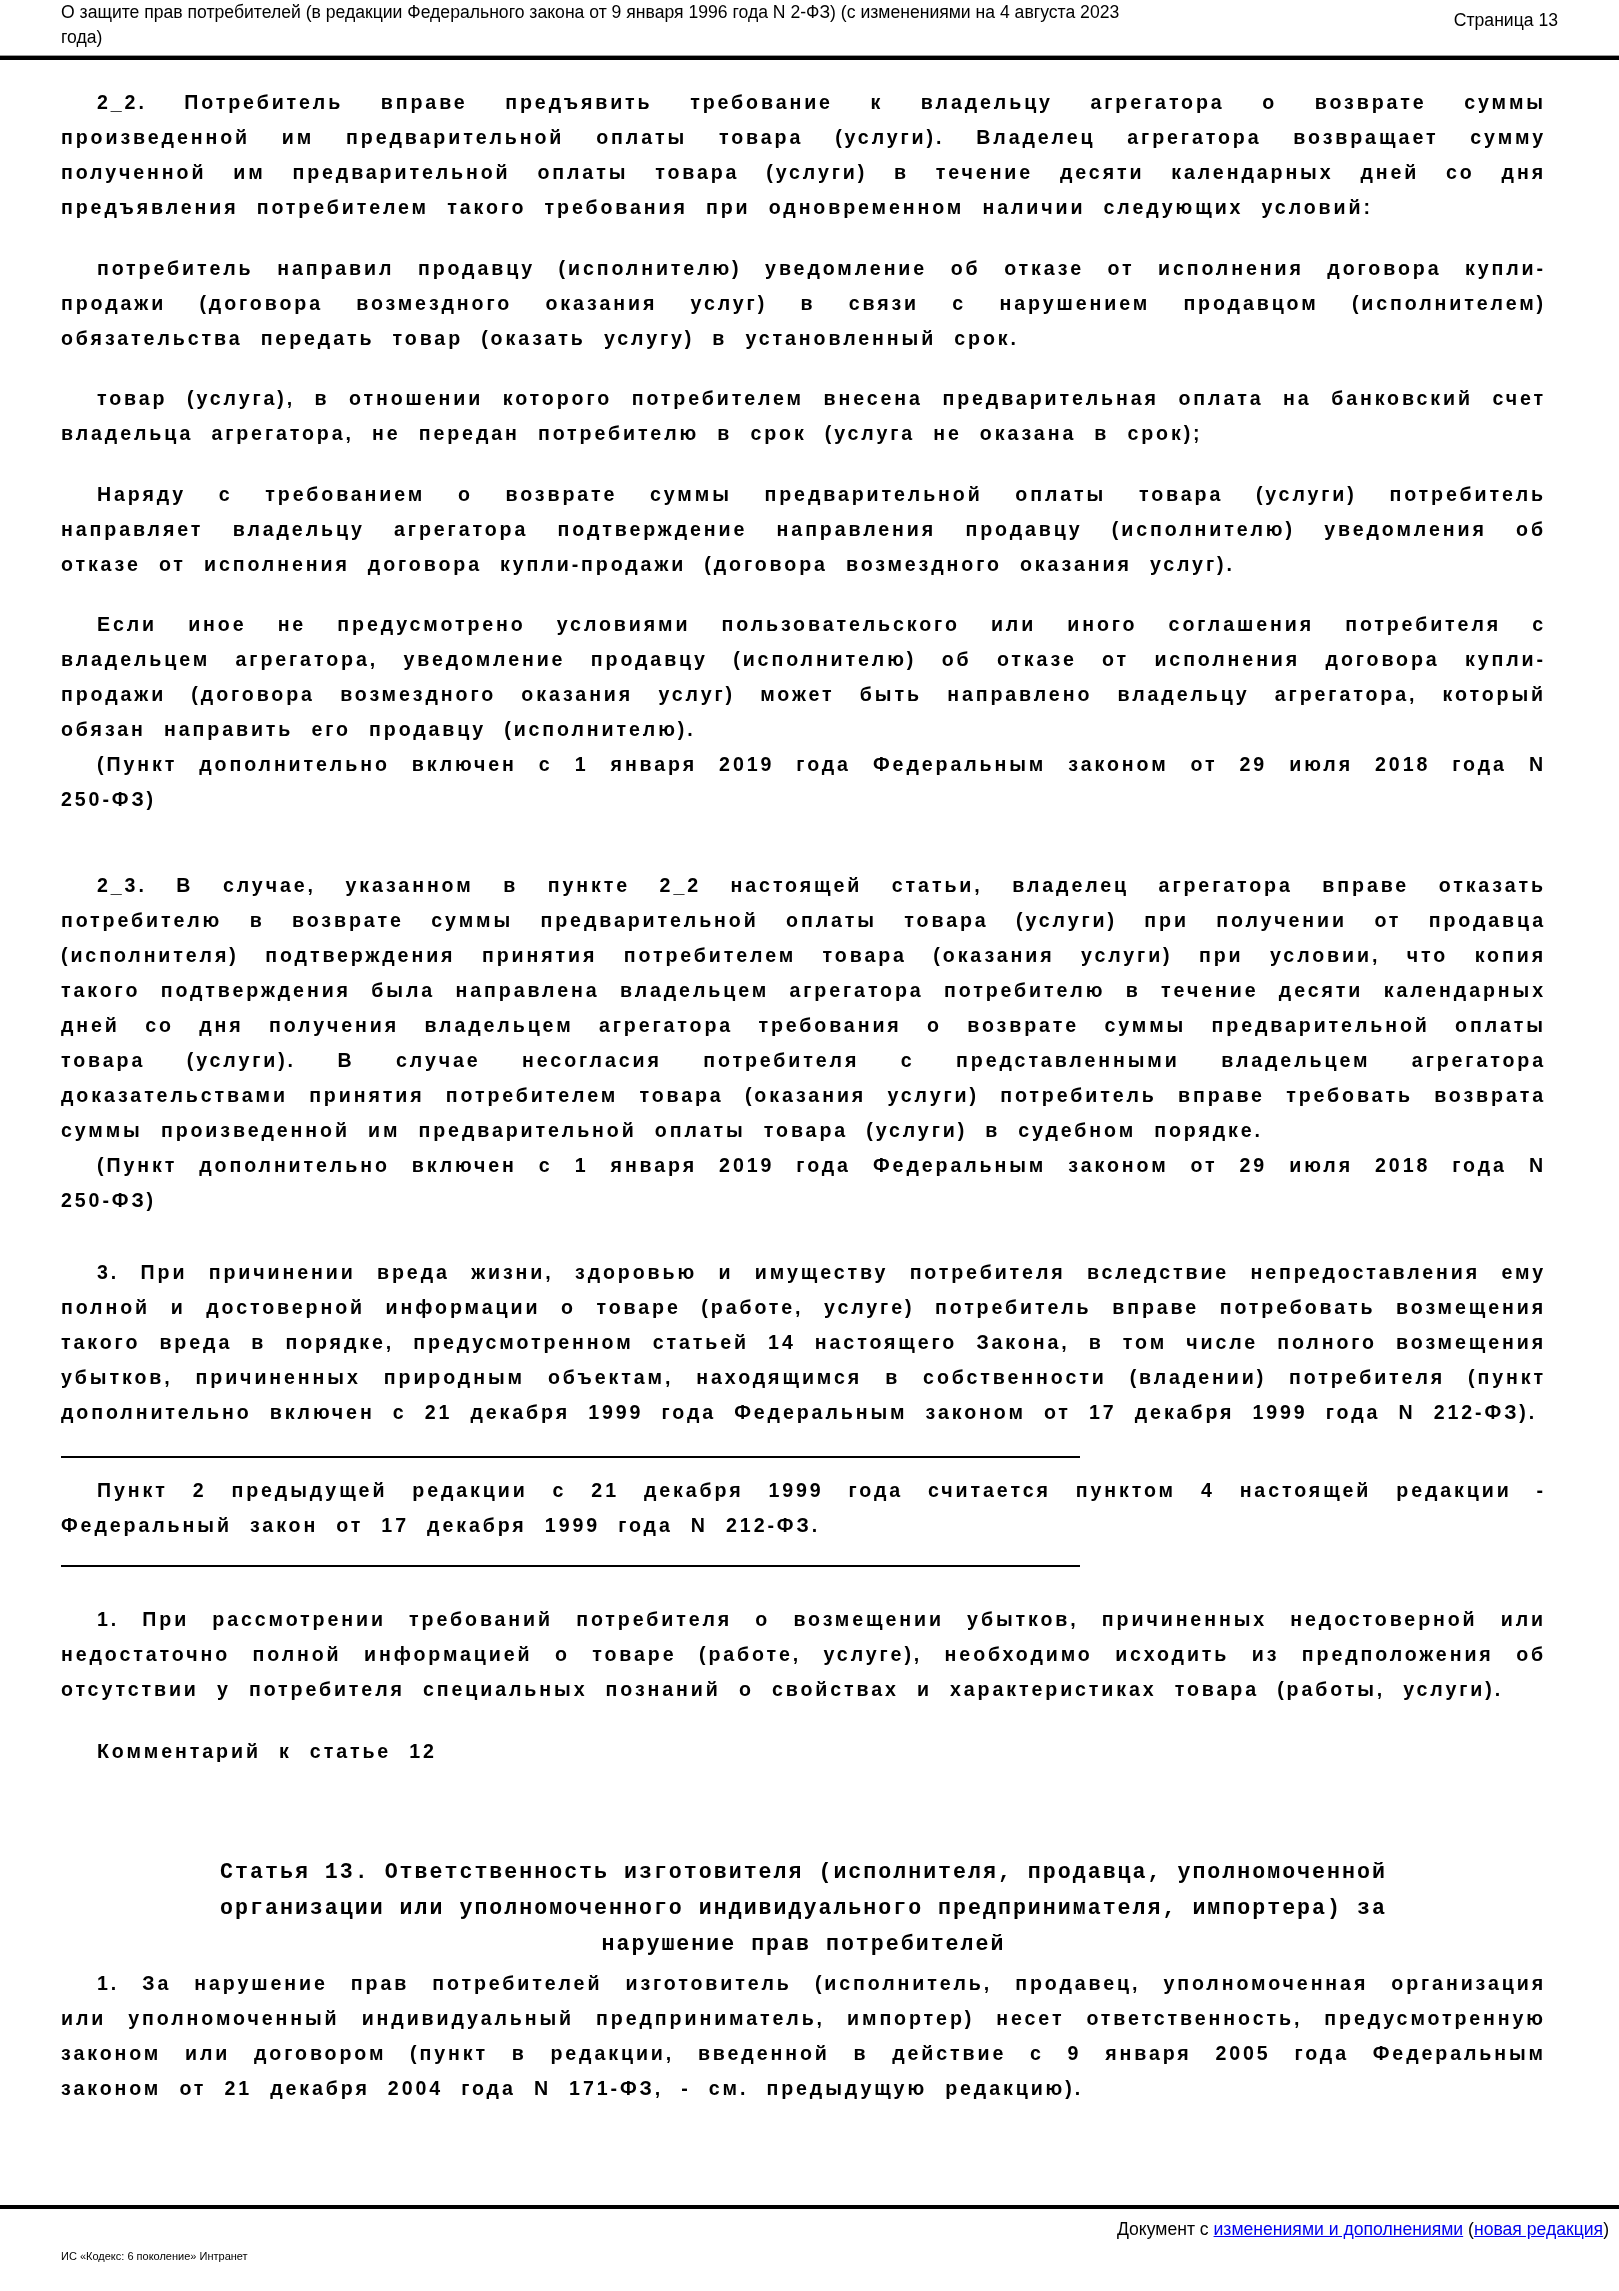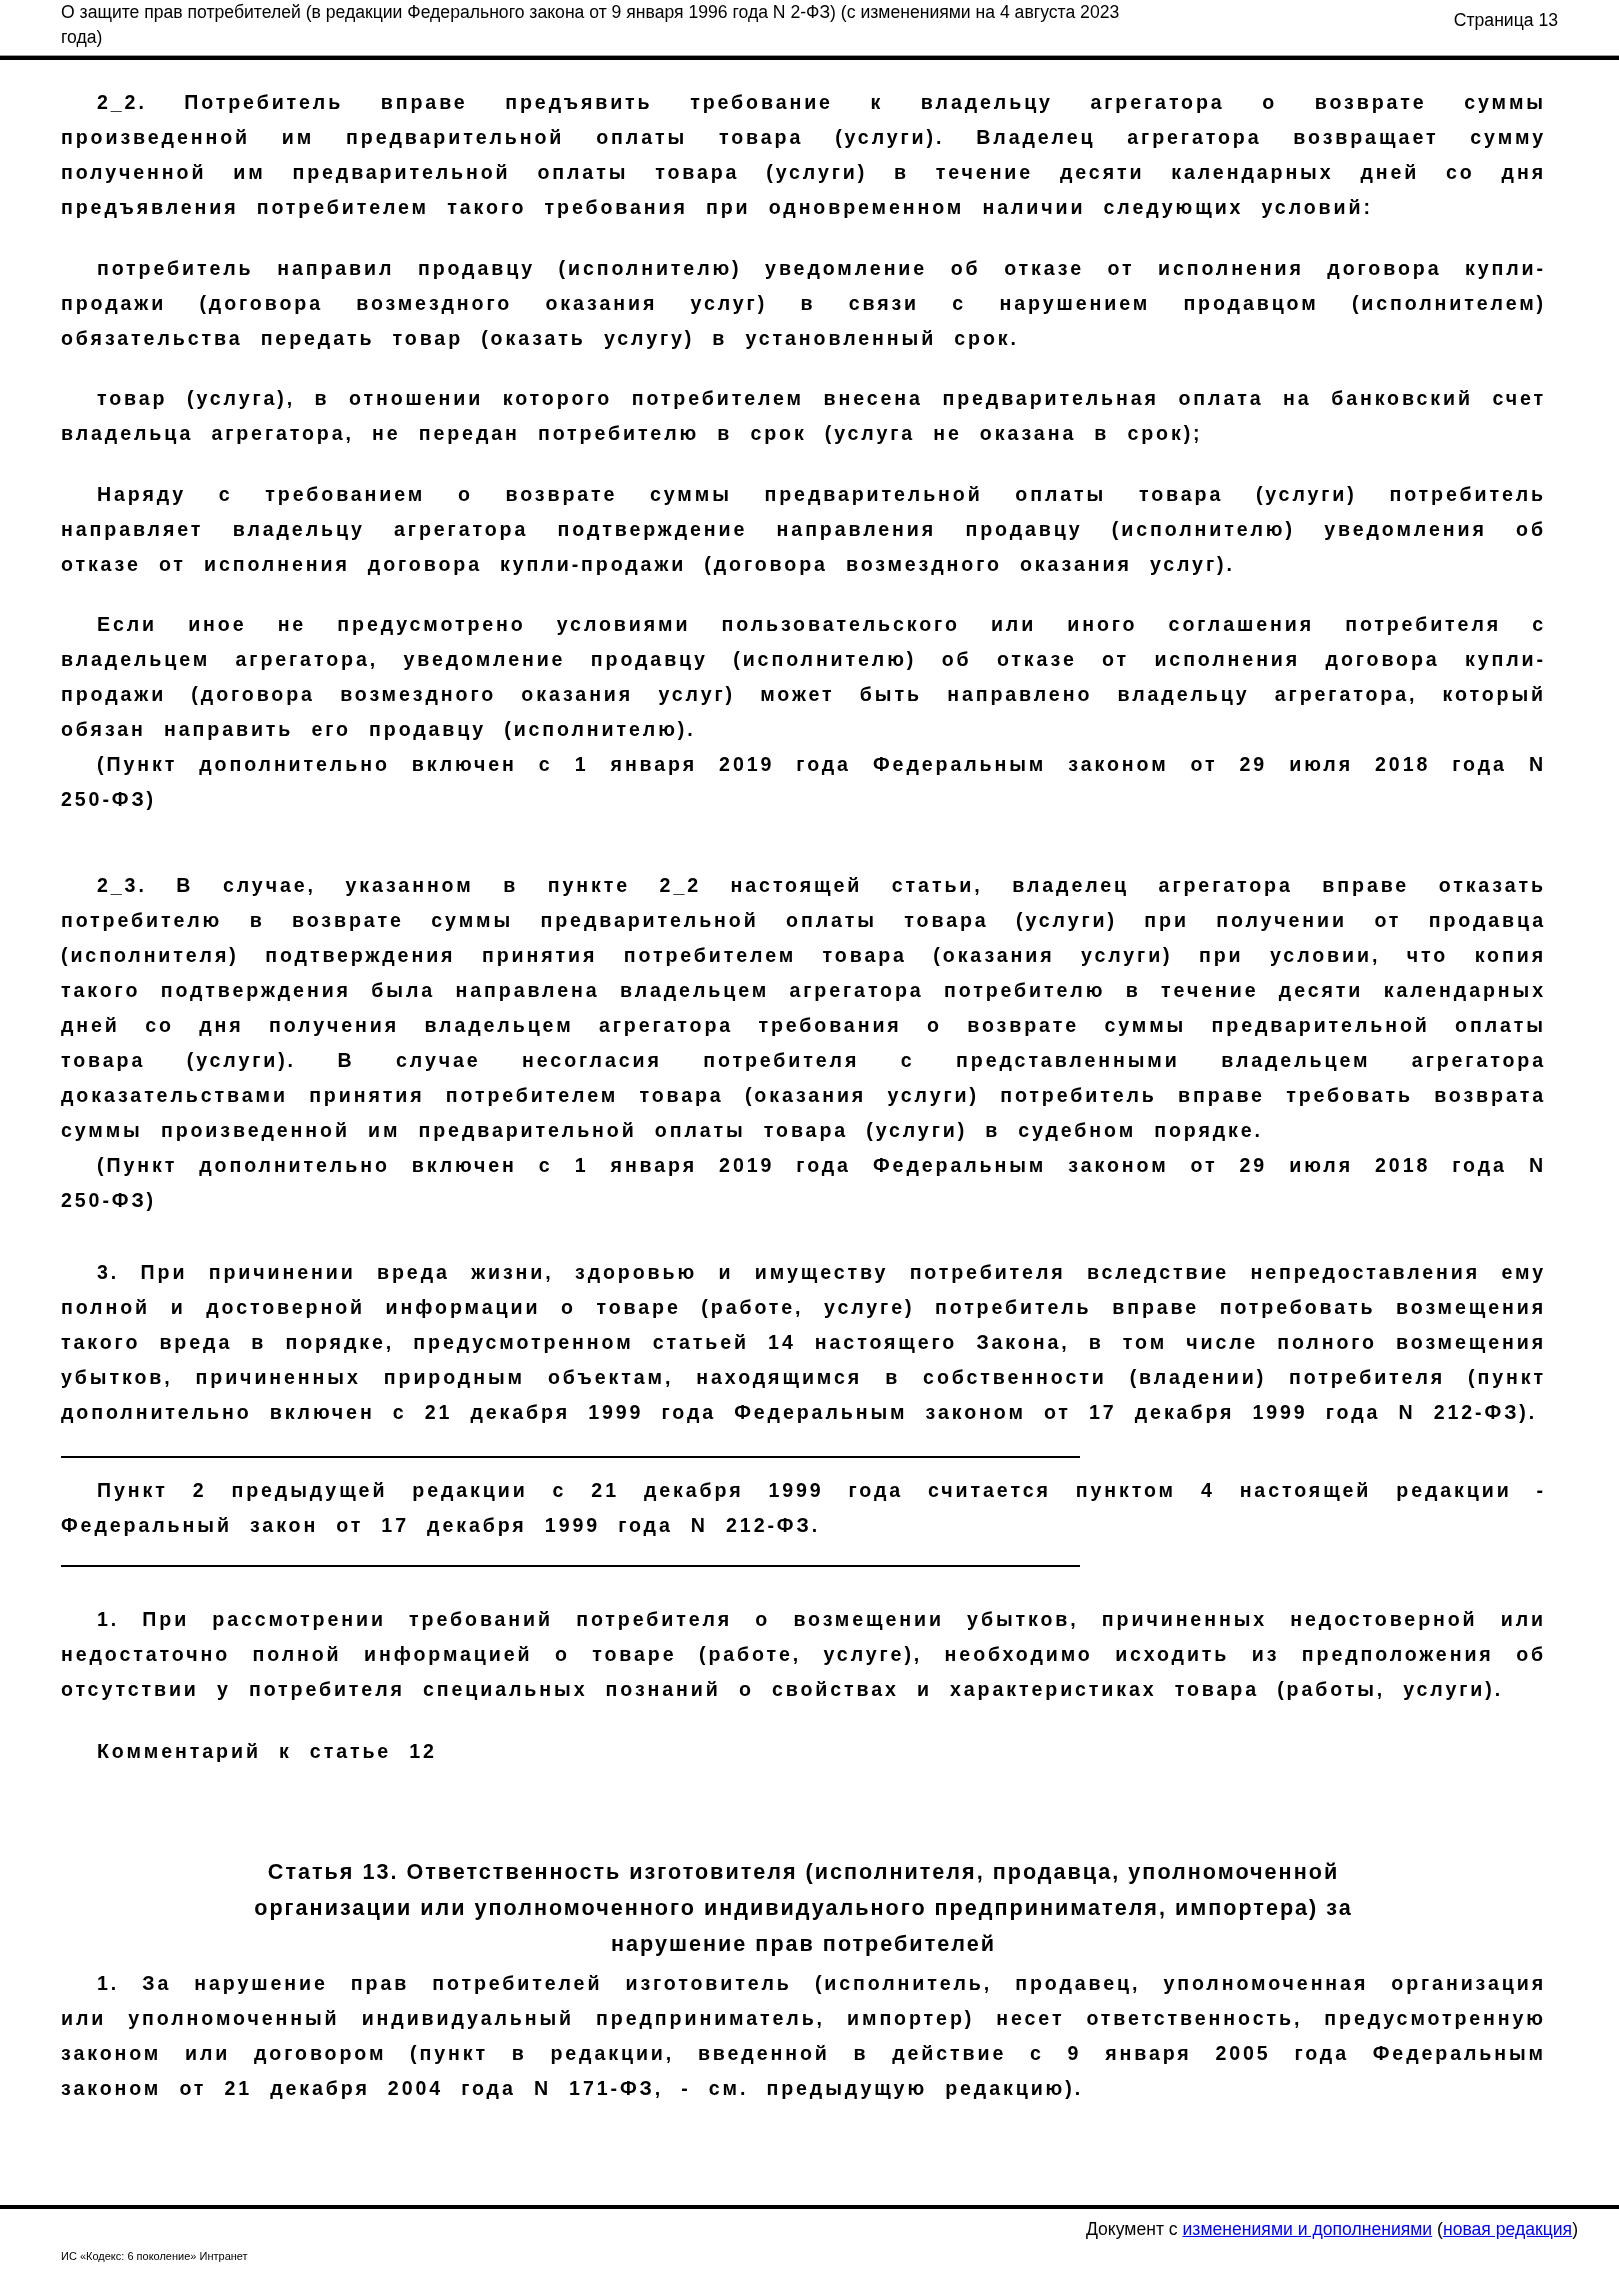--- a/index.html
+++ b/index.html
@@ -48,36 +48,36 @@
     border: 0; border-top: 2px solid #000;
     width: 1019px; margin: 25.5px 0 15.7px 0;
   }
   .divider.second { margin: 21.6px 0 0 0; }
 
   
   .article13-section { position: absolute; top: 1854px; left: 61px; right: 73px; }
   .article-heading {
     font-size: 21.6px; line-height: 36px; font-weight: bold;
     text-align: center; letter-spacing: 2px;
-    max-width: 1215px; margin: 0 auto;
+    max-width: 1215px; margin: 0 auto; font-family: Liberation Mono, monospace;
   }
   .article-name-note {
     font-size: 19.6px; line-height: 33px;
     text-align: center; letter-spacing: 2.9px;
     max-width: 1372px; margin: 15.7px auto 0 auto;
   }
   .article13-section .para.first-clause { margin-top: 3.9px; }
 
   
   .footer-rule {
     position: absolute; top: 2205px; left: 0; width: 100%;
     height: 3.9px; background: #000;
   }
   .footer-links {
-    position: absolute; top: 2217px; right: 41px;
+    position: absolute; top: 2217px; right: 10px;
     font-size: 17.6px; line-height: 25.5px; text-align: center;
   }
   .footer-links a { color: #0000ee; text-decoration: underline; cursor: pointer; }
   .footer-system {
     position: absolute; top: 2244px; left: 61px;
     font-size: 11px; line-height: 25.5px;
   }
 </style>
 </head>
 <body>

